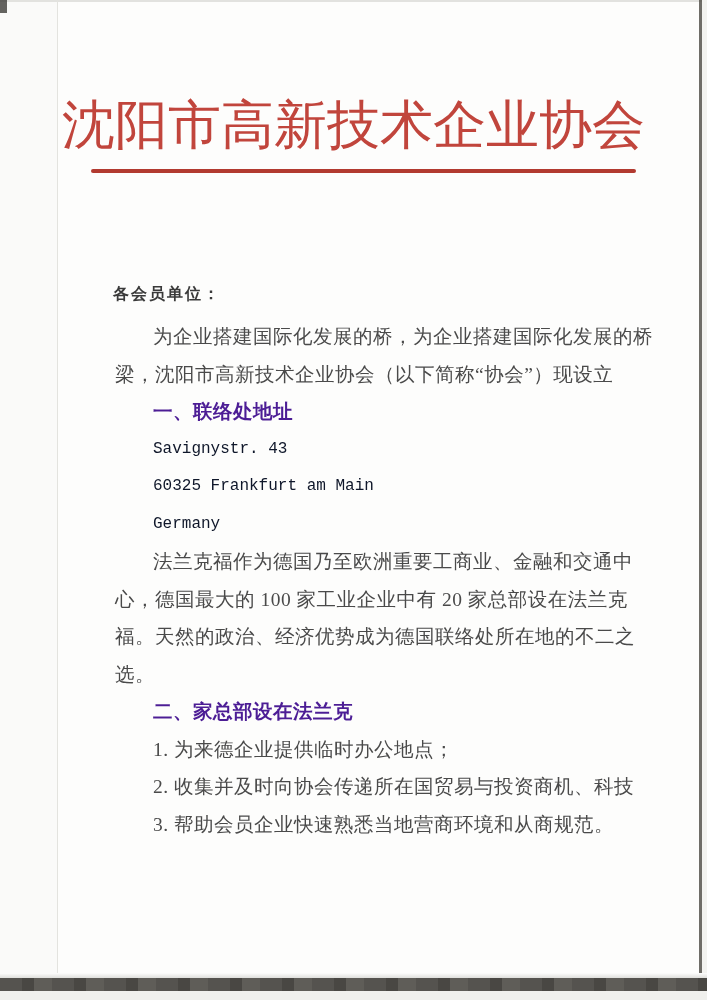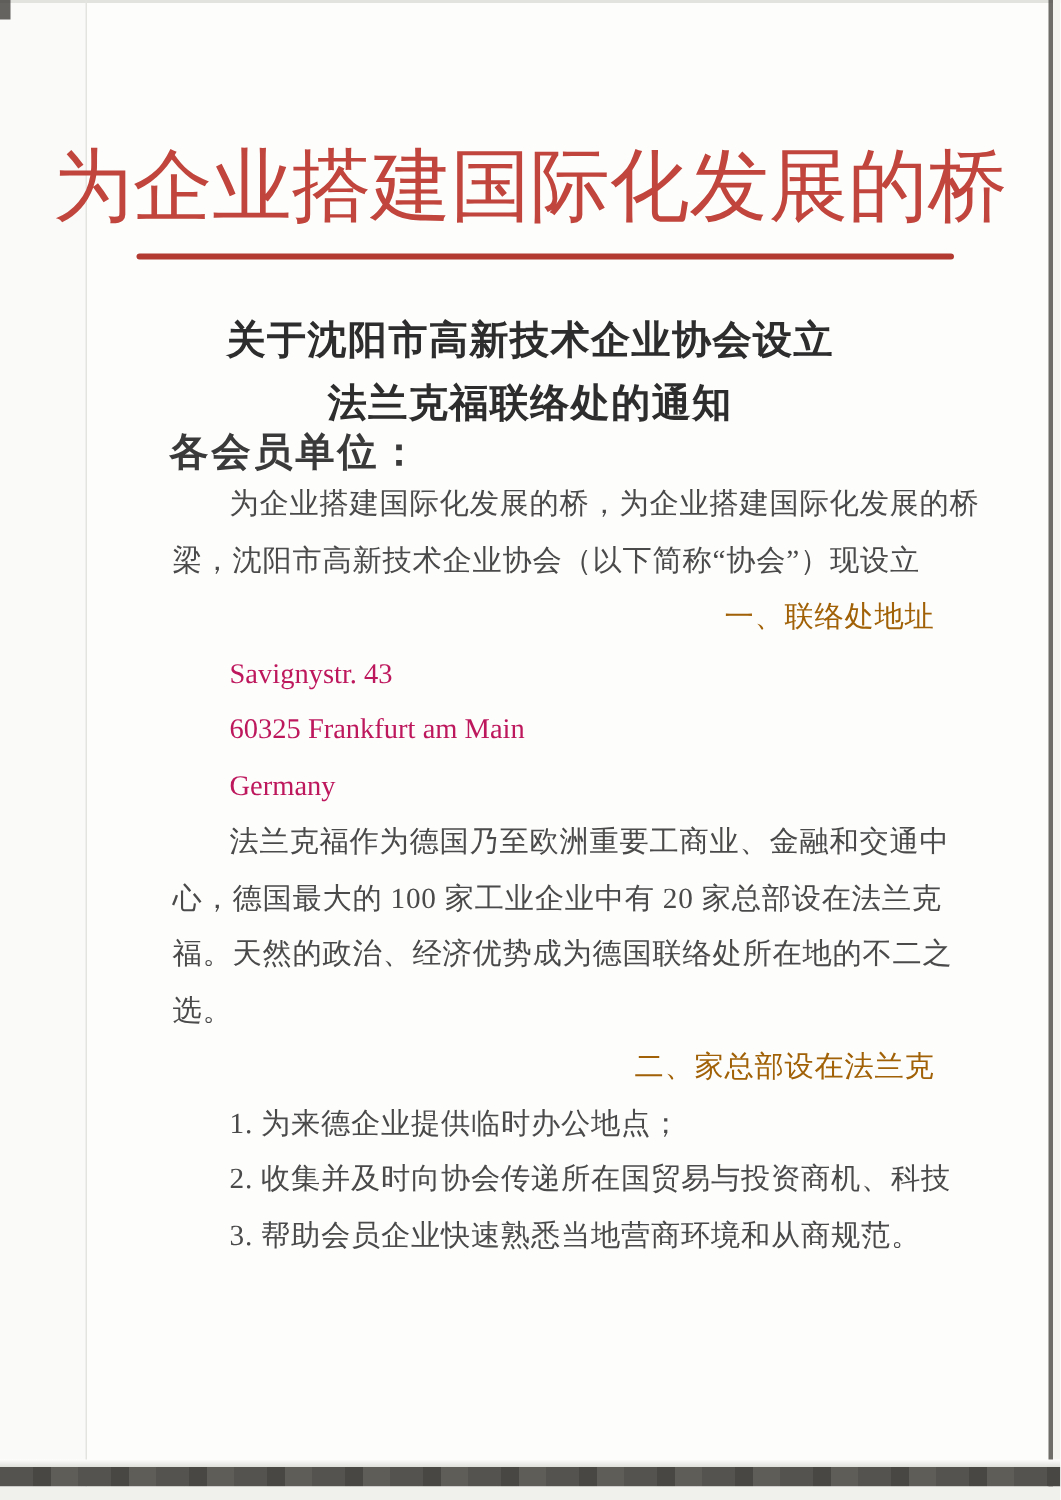--- a/index.html
+++ b/index.html
@@ -46,58 +46,54 @@
     position:absolute;left:0;top:206px;width:707px;
     text-align:center;
     font-size:26px;font-weight:bold;line-height:42px;
     letter-spacing:1px;
     color:#2d2d2d;
   }
 
   
   .salutation{
     position:absolute;left:113px;top:284px;
-    font-size:26px;font-weight:bold;color:#3a3a3a;
+    font-size:16px;font-weight:bold;color:#3a3a3a;
     letter-spacing:2px;
   }
   .body-block{
     position:absolute;left:115px;top:318px;width:508px;
     font-size:19.5px;line-height:37.5px;color:#4a4a4a;
     letter-spacing:0.5px;
   }
   .line{height:37.5px;white-space:nowrap;}
   .indent{padding-left:38px;}
-  .heading{font-weight:normal;color:#a16207;text-align:right;}
+  .heading{font-weight:bold;color:#4c1d95;}
   .mono{
-    font-family:Liberation Serif, serif;
-    font-size:19px;color:#be185d;letter-spacing:0;
+    font-family:Liberation Mono, monospace;
+    font-size:16px;color:#0f172a;letter-spacing:0;
   }
 </style>
 </head>
 <body>
 
 <div class="page">
 
   <div class="left-strip"></div>
   <div class="top-edge-line"></div>
   <div class="fold-line"></div>
   <div class="corner-speck"></div>
   <div class="right-edge-strip"></div>
   <div class="right-edge-line"></div>
   <div class="bottom-shadow"></div>
   <div class="bottom-band"></div>
   <div class="bottom-strip"></div>
 
-  <div class="letterhead">为企业搭建国际化发展的桥</div>
+  <div class="letterhead">沈阳市高新技术企业协会</div>
   <div class="red-rule"></div>
 
-  <div class="doc-title">
-    <div>关于沈阳市高新技术企业协会设立</div>
-    <div>法兰克福联络处的通知</div>
-  </div>
 
   <div class="salutation">各会员单位：</div>
 
   <div class="body-block">
     <div class="line indent">为企业搭建国际化发展的桥，为企业搭建国际化发展的桥</div>
     <div class="line">梁，沈阳市高新技术企业协会（以下简称“协会”）现设立</div>
 
     <div class="line indent heading">一、联络处地址</div>
 
     <div class="line indent mono">Savignystr. 43</div>

